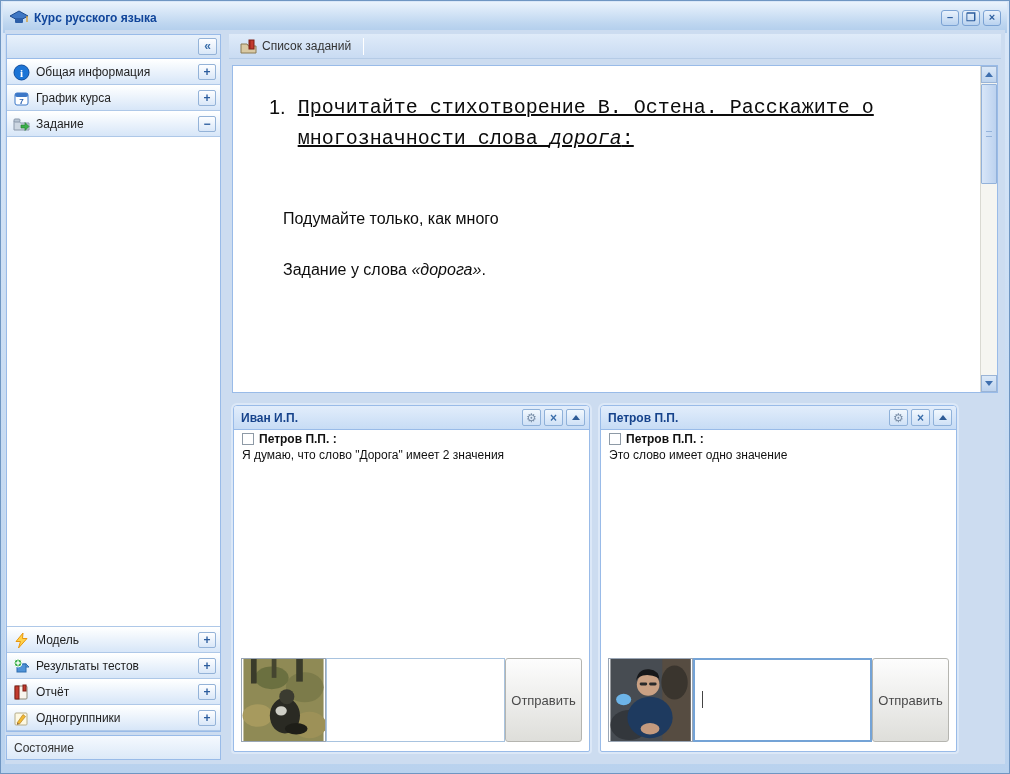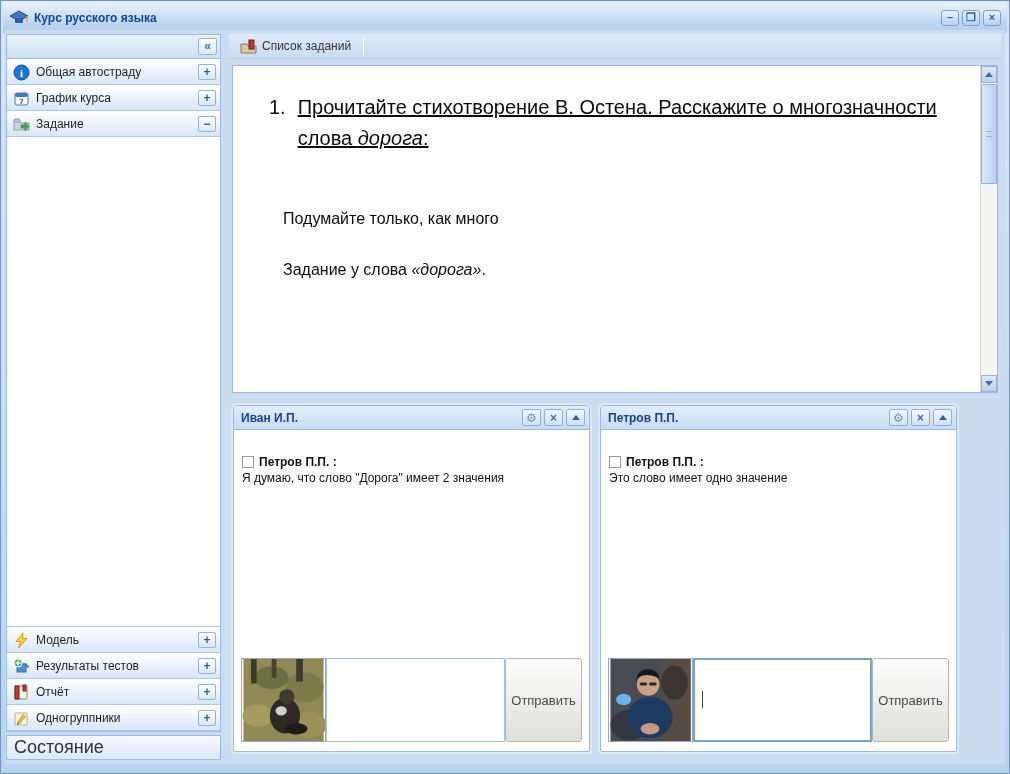--- a/index.html
+++ b/index.html
@@ -56,21 +56,21 @@
   .side-item .lbl { flex:1; font-size:12px; color:#1f1f1f; }
   .toggle-btn {
     width:18px; height:16px; border:1px solid #94b3d8; border-radius:2px;
     background:linear-gradient(#fdfeff,#d9e7f8); color:#2c5d9e;
     font-size:12px; font-weight:bold; line-height:14px; text-align:center;
   }
   .side-expanded { flex:1; background:#fff; border-bottom:1px solid #aec8e8; }
   .sidebar-footer {
     height:25px; margin-top:3px; border:1px solid #99bbe8;
     background:linear-gradient(#f5f9fe,#dce9f8);
-    font-size:18px; color:#333; display:flex; align-items:center; padding:0 7px;
+    font-size:12px; color:#333; display:flex; align-items:center; padding:0 7px;
   }
 
   
   .main { position:absolute; left:222px; top:0; right:2px; bottom:0; }
   .toolbar {
     margin:4px 2px 0 2px; height:25px;
     background:linear-gradient(#dfebf9,#c9dbf2);
     border-bottom:1px solid #b5cbe6;
     display:flex; align-items:center; padding:0 5px;
   }
@@ -90,21 +90,21 @@
   .panel-tool {
     width:17px; height:16px; border:1px solid #8fb1d9; border-radius:2px;
     background:linear-gradient(#f2f8fe,#d3e3f6); color:#3a6eaa;
     text-align:center; font-size:11px; font-weight:bold; line-height:14px;
   }
   .panel-tool .rot { display:inline-block; transform:rotate(90deg); }
   .task-body { flex:1; position:relative; background:#fff; overflow:hidden; }
   .task-content { position:absolute; left:0; right:18px; top:0; bottom:0; padding:26px 20px 0 36px; color:#0c0c0c; }
   .instr { display:flex; font-size:20px; line-height:1.55; }
   .instr .num { flex:none; margin-right:12px; }
-  .instr .u { text-decoration:underline; }
+  .instr .u { text-decoration:underline;font-family:Liberation Mono, monospace; }
   .it { font-style:italic; }
   .poem { font-size:16px; margin:33px 0 0 14px; color:#0c0c0c; }
   .poem.first { margin-top:56px; }
 
   
   .vscroll { position:absolute; top:0; right:0; bottom:0; width:17px; background:#f5f5f1; border-left:1px solid #d9d9d2; }
   .scr-btn {
     position:absolute; left:0; width:16px; height:17px;
     background:linear-gradient(#dcE9f8,#bdd3ee); border:1px solid #9ab4d6;
     display:flex; align-items:center; justify-content:center;
@@ -132,21 +132,21 @@
   }
   .chat-header .ctitle { flex:1; color:#15428b; font-size:12px; font-weight:bold; }
   .chat-tool {
     width:19px; height:17px; margin-left:3px; border:1px solid #8fb1d9; border-radius:2px;
     background:linear-gradient(#f2f8fe,#cfe1f6); color:#4a6f9e;
     display:flex; align-items:center; justify-content:center; font-size:12px;
   }
   .chat-tool.x { font-weight:bold; color:#3a6eaa; }
   .tri-up-sm { width:0; height:0; border-left:4px solid transparent; border-right:4px solid transparent; border-bottom:5px solid #2f5c96; }
   .gear-glyph { font-size:12px; line-height:12px; color:#7a8fa8; }
-  .chat-body { flex:1; padding:25px 8px; overflow:hidden; font-size:12px; color:#111; }
+  .chat-body { flex:1; padding:2px 8px; overflow:hidden; font-size:12px; color:#111; }
   .msg-head { font-weight:bold; display:flex; align-items:center; gap:5px; }
   .cbox { width:12px; height:12px; border:1px solid #8e9aa6; background:#fff; flex:none; }
   .msg-text { margin-top:2px; }
   .chat-bottom { flex:none; height:97px; display:flex; padding:4px 7px 9px 7px; align-items:stretch; }
   .avatar { width:85px; flex:none; border:1px solid #9aa6b5; }
   .avatar svg { display:block; width:100%; height:100%; }
   .inwrap { flex:1; position:relative; }
   .chat-input { width:100%; height:100%; resize:none; border:1px solid #a8c3df; font-family:"Liberation Sans",sans-serif; font-size:12px; padding:4px; outline:none; }
   .chat-input.focused { border:2px solid #74a3d6; }
   .caret { position:absolute; left:9px; top:33px; width:1px; height:17px; background:#444; }
@@ -184,21 +184,21 @@
           <div class="collapse-btn">«</div>
         </div>
 
         <div class="side-item">
           <span class="ic">
             <svg viewBox="0 0 17 17">
                 <circle cx="8.5" cy="8.5" r="7.5" fill="#1b74d6" stroke="#0d4c9e"></circle>
                 <text x="8.5" y="12.5" text-anchor="middle" font-size="11" font-weight="bold" fill="#fff" font-family="Liberation Serif,serif">i</text>
               </svg>
           </span>
-          <span class="lbl">Общая автостраду</span>
+          <span class="lbl">Общая информация</span>
           <div class="toggle-btn">+</div>
         </div>
 
         <div class="side-item">
           <span class="ic">
             <svg viewBox="0 0 17 17">
                 <rect x="2" y="3" width="13" height="12" rx="2" fill="#fff" stroke="#3c78c8"></rect>
                 <rect x="2" y="3" width="13" height="4" rx="2" fill="#3c78c8"></rect>
                 <text x="8.5" y="14" text-anchor="middle" font-size="8" font-weight="bold" fill="#2a5fae">7</text>
               </svg>

